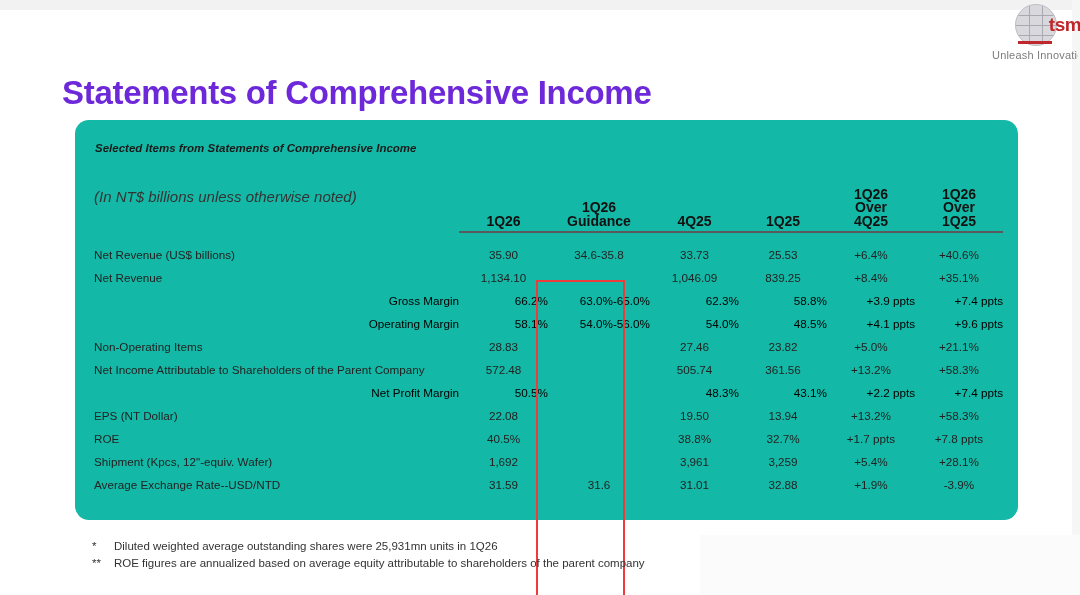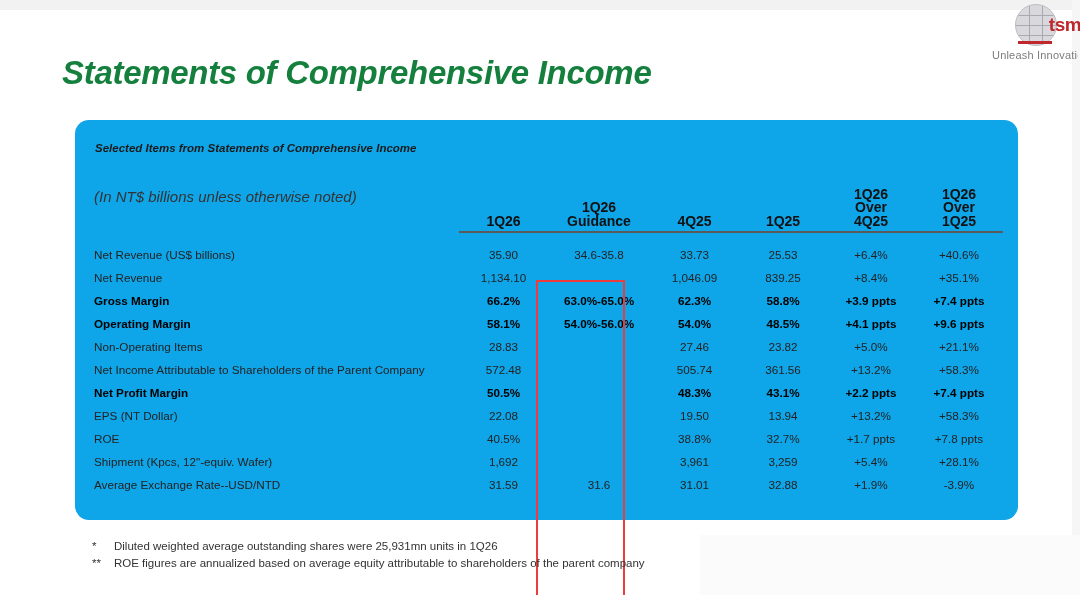--- a/index.html
+++ b/index.html
@@ -89,37 +89,36 @@
     margin-top: 1px;
     white-space: nowrap;
     overflow: hidden;
     text-align: center;
   }
 
   
   .slide-title {
     position: absolute;
     left: 62px;
-    top: 54px;
+    top: 74px;
     font-size: 33px;
     font-weight: bold;
-    color: #15803d;
+    color: #6d28d9;
     letter-spacing: -0.3px;
     white-space: nowrap;
-    font-style: italic;
   }
 
   
   .panel {
     position: absolute;
     left: 75px;
     top: 120px;
     width: 943px;
     height: 400px;
-    background: #0ea5e9;
+    background: #14b8a6;
     border-radius: 14px;
   }
 
   .panel-caption {
     position: absolute;
     left: 20px;
     top: 22px;
     font-size: 11.5px;
     font-weight: bold;
     font-style: italic;
@@ -178,22 +177,23 @@
   }
   table.fin td.lbl {
     text-align: left;
     padding-left: 3px;
     white-space: nowrap;
   }
   table.fin td.val {
     text-align: center;
   }
   table.fin tr.strong td {
-    font-weight: bold;
+    font-weight: normal;
     color: #000000;
+    text-align: right;
   }
   table.fin tr.spacer td {
     height: 10px;
   }
 
   
   .red-box {
     position: absolute;
     left: 461px;
     top: 160px;

